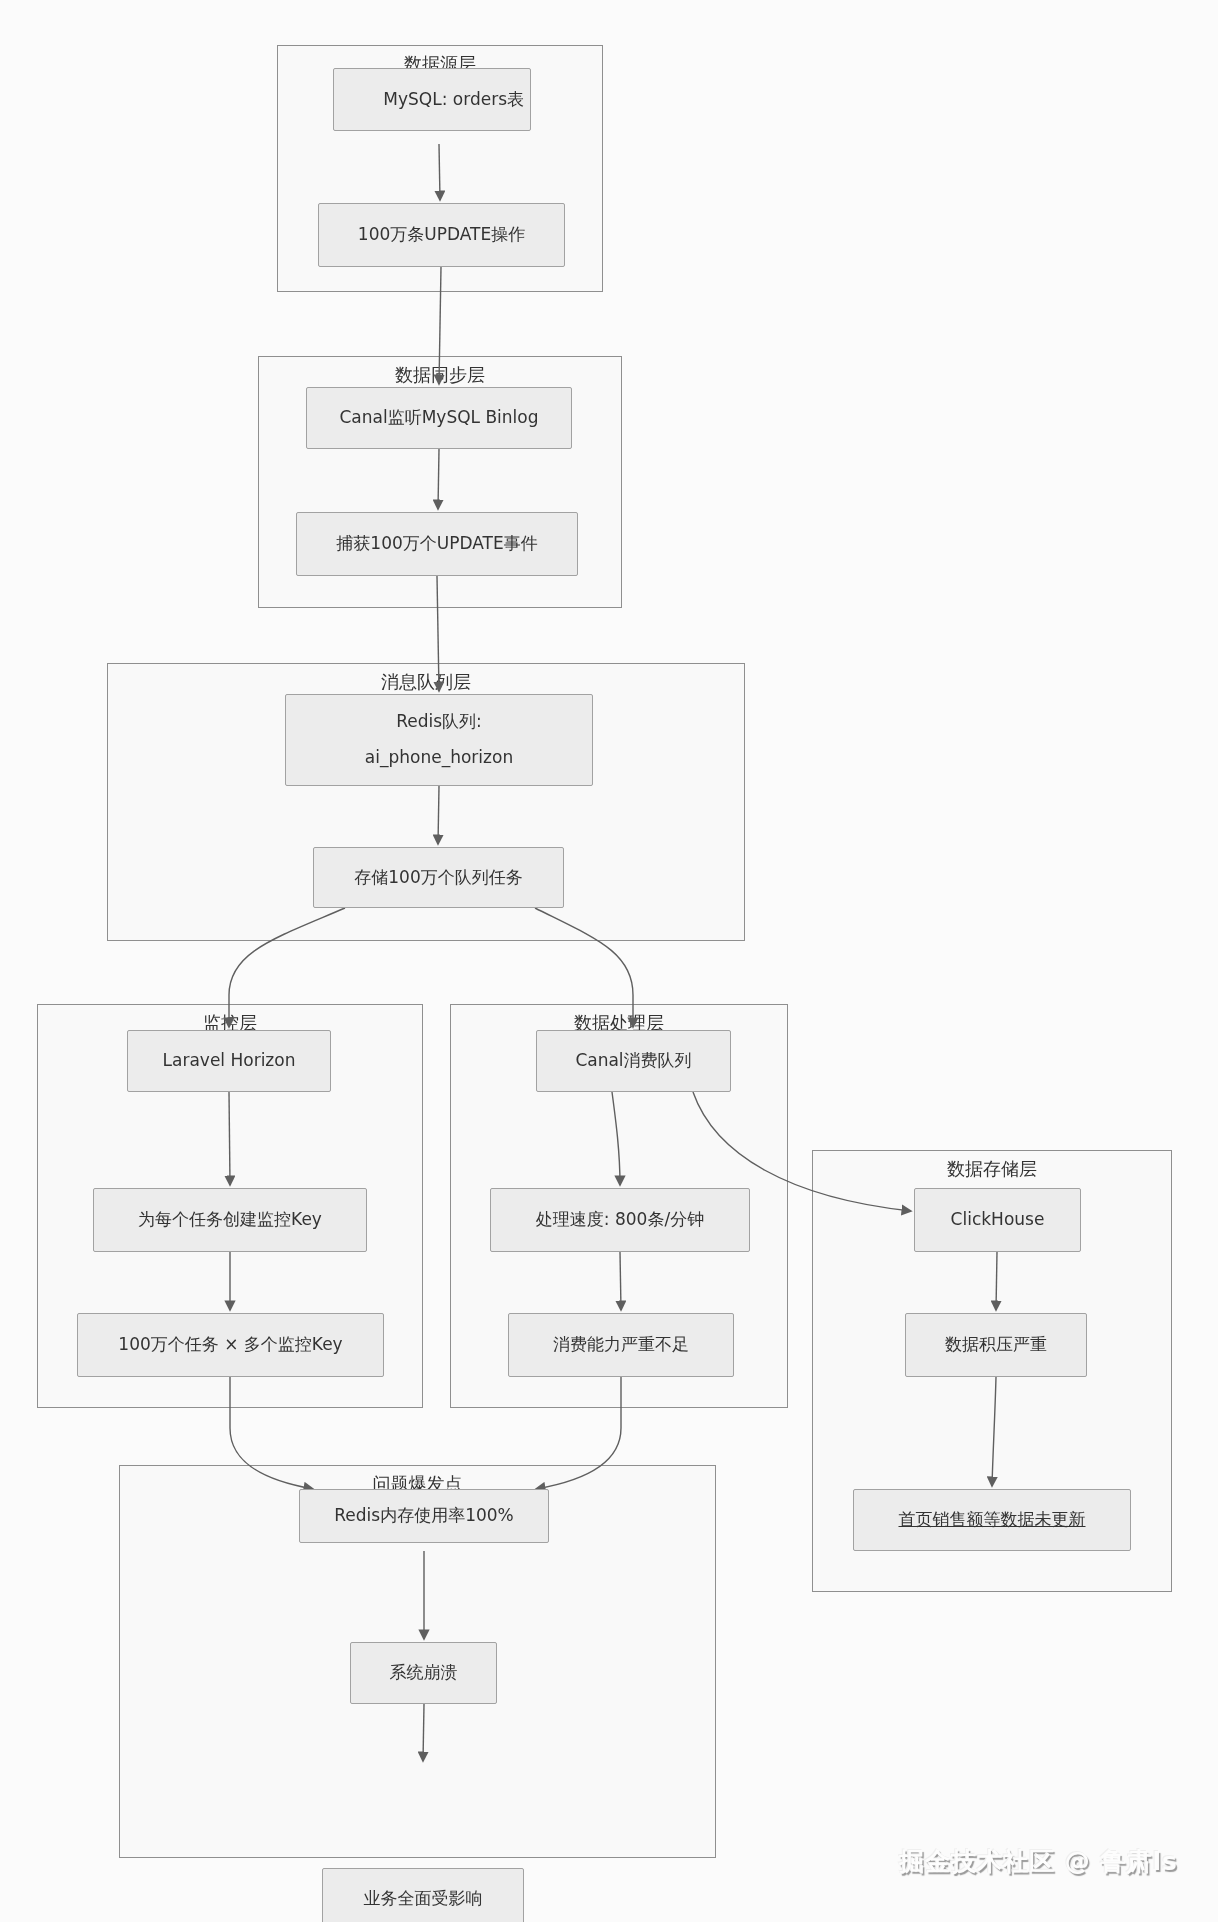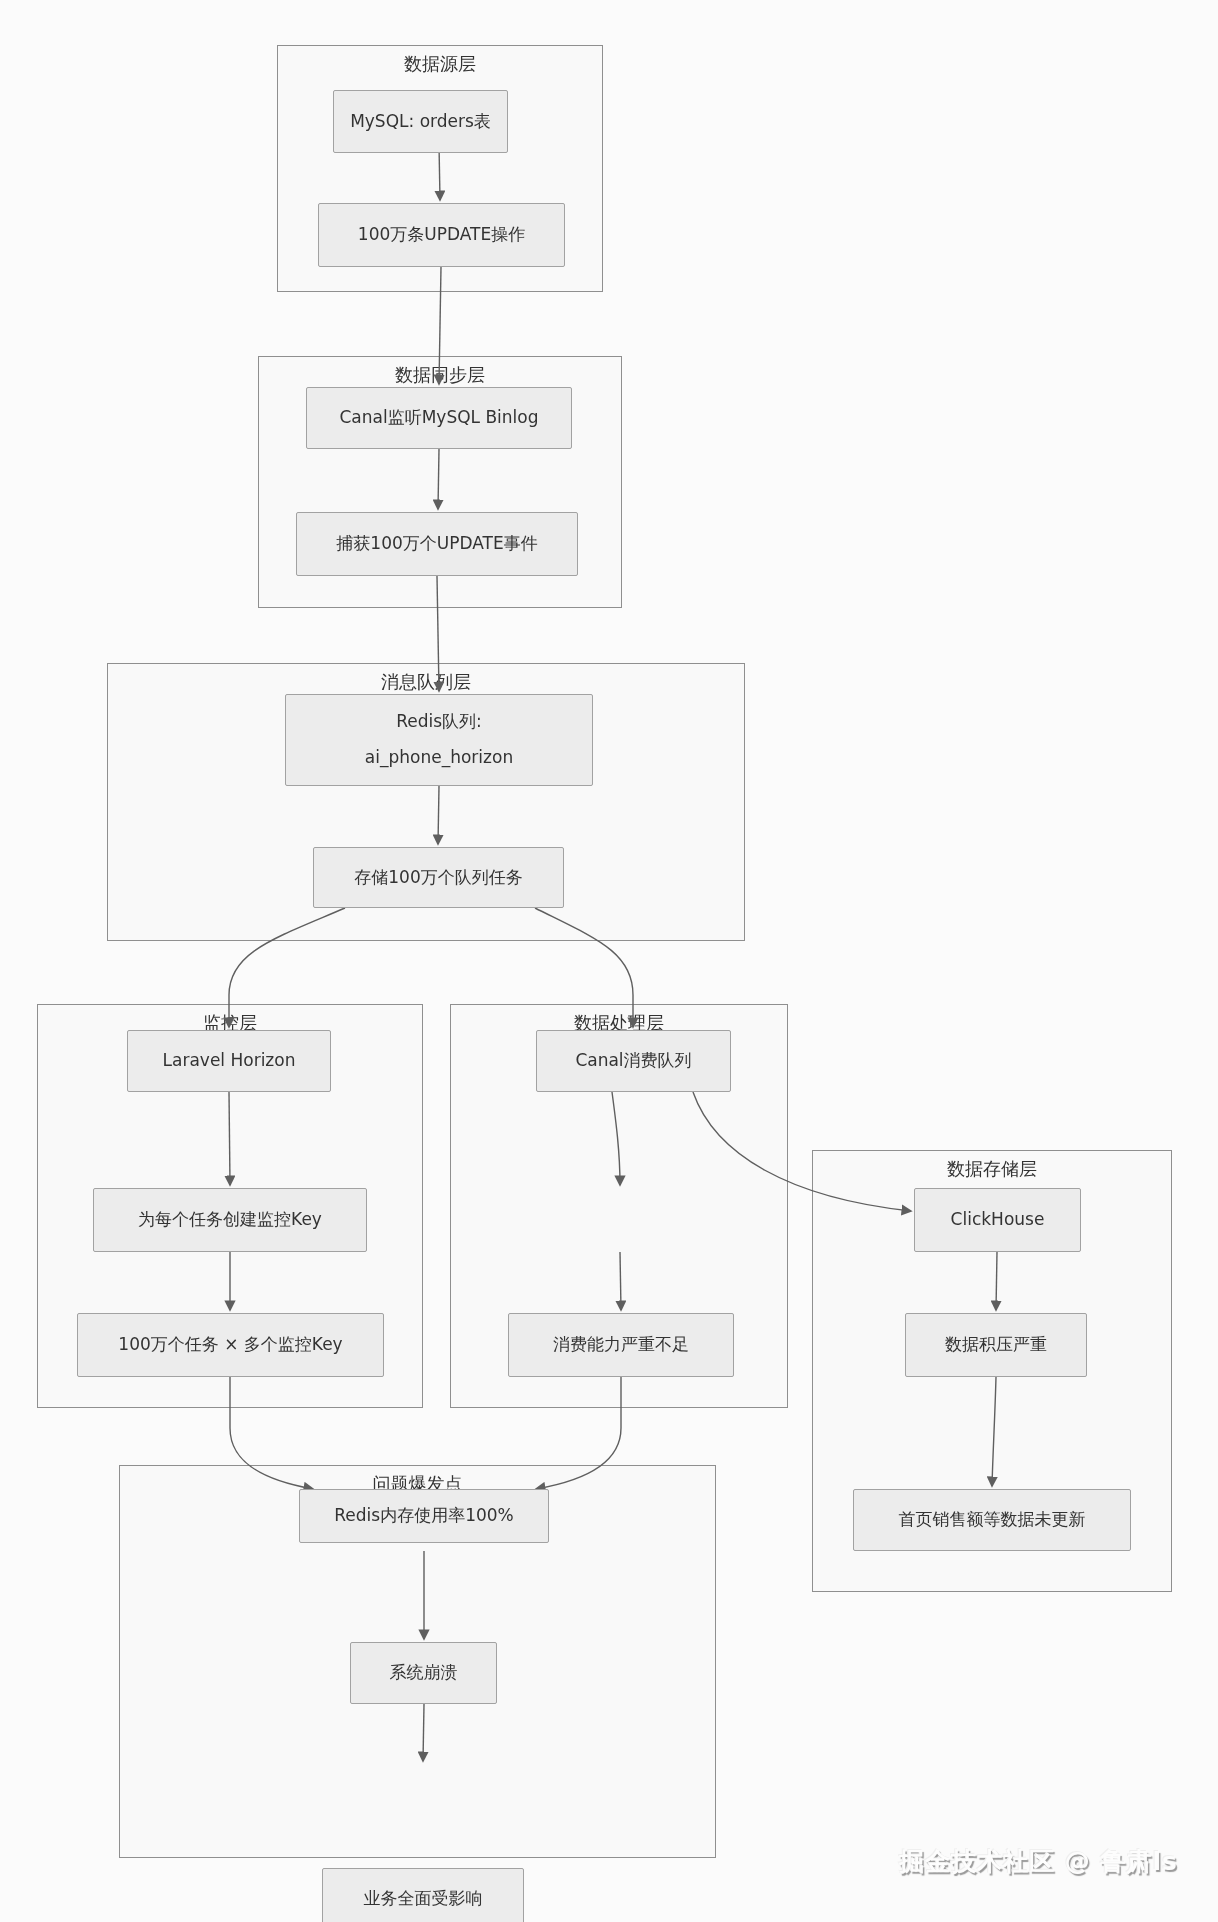--- a/index.html
+++ b/index.html
@@ -105,21 +105,21 @@
       <path d="M612,1092 C616,1122 620,1152 620,1185" fill="none" stroke="#5f5f5f" stroke-width="1.4" marker-end="url(#arrow)"></path>
       <path d="M693,1092 C715,1155 790,1198 911,1211" fill="none" stroke="#5f5f5f" stroke-width="1.4" marker-end="url(#arrow)"></path>
       <path d="M620,1252 L621,1310" fill="none" stroke="#5f5f5f" stroke-width="1.4" marker-end="url(#arrow)"></path>
       <path d="M997,1252 L996,1310" fill="none" stroke="#5f5f5f" stroke-width="1.4" marker-end="url(#arrow)"></path>
       <path d="M996,1377 C995,1415 993,1450 992,1486" fill="none" stroke="#5f5f5f" stroke-width="1.4" marker-end="url(#arrow)"></path>
       <path d="M230,1377 L230,1428 C230,1462 262,1480 313,1489" fill="none" stroke="#5f5f5f" stroke-width="1.4" marker-end="url(#arrow)"></path>
       <path d="M621,1377 L621,1428 C621,1462 588,1480 536,1489" fill="none" stroke="#5f5f5f" stroke-width="1.4" marker-end="url(#arrow)"></path>
       <path d="M424,1551 L424,1639" fill="none" stroke="#5f5f5f" stroke-width="1.4" marker-end="url(#arrow)"></path>
       <path d="M424,1704 L423,1761" fill="none" stroke="#5f5f5f" stroke-width="1.4" marker-end="url(#arrow)"></path>
     </svg>
-    <div class="node" style="left: 333px; top: 90px; width: 175px; height: 63px;">
+    <div class="node" style="left: 333px; top: 68px; width: 198px; height: 63px; justify-content: flex-end;">
       <span>MySQL: orders表</span>
     </div>
     <div class="node" style="left: 318px; top: 203px; width: 247px; height: 64px;">
       <span>100万条UPDATE操作</span>
     </div>
     <div class="node" style="left: 306px; top: 387px; width: 266px; height: 62px;">
       <span>Canal监听MySQL Binlog</span>
     </div>
     <div class="node" style="left: 296px; top: 512px; width: 282px; height: 64px;">
       <span>捕获100万个UPDATE事件</span>
@@ -136,30 +136,33 @@
     </div>
     <div class="node" style="left: 93px; top: 1188px; width: 274px; height: 64px;">
       <span>为每个任务创建监控Key</span>
     </div>
     <div class="node" style="left: 77px; top: 1313px; width: 307px; height: 64px;">
       <span>100万个任务 × 多个监控Key</span>
     </div>
     <div class="node" style="left: 536px; top: 1030px; width: 195px; height: 62px;">
       <span>Canal消费队列</span>
     </div>
+    <div class="node" style="left: 490px; top: 1188px; width: 260px; height: 64px;">
+      <span>处理速度: 800条/分钟</span>
+    </div>
     <div class="node" style="left: 508px; top: 1313px; width: 226px; height: 64px;">
       <span>消费能力严重不足</span>
     </div>
     <div class="node" style="left: 905px; top: 1313px; width: 182px; height: 64px;">
       <span>数据积压严重</span>
     </div>
     <div class="node" style="left: 914px; top: 1188px; width: 167px; height: 64px;">
       <span>ClickHouse</span>
     </div>
-    <div class="node" style="left: 853px; top: 1489px; width: 278px; height: 62px;">
+    <div class="node" style="left: 853px; top: 1489px; width: 278px; height: 62px; text-decoration: underline;">
       <span>首页销售额等数据未更新</span>
     </div>
     <div class="node" style="left: 299px; top: 1489px; width: 250px; height: 54px;">
       <span>Redis内存使用率100%</span>
     </div>
     <div class="node" style="left: 350px; top: 1642px; width: 147px; height: 62px;">
       <span>系统崩溃</span>
     </div>
     <div class="node" style="left: 322px; top: 1868px; width: 202px; height: 62px;">
       <span>业务全面受影响</span>

